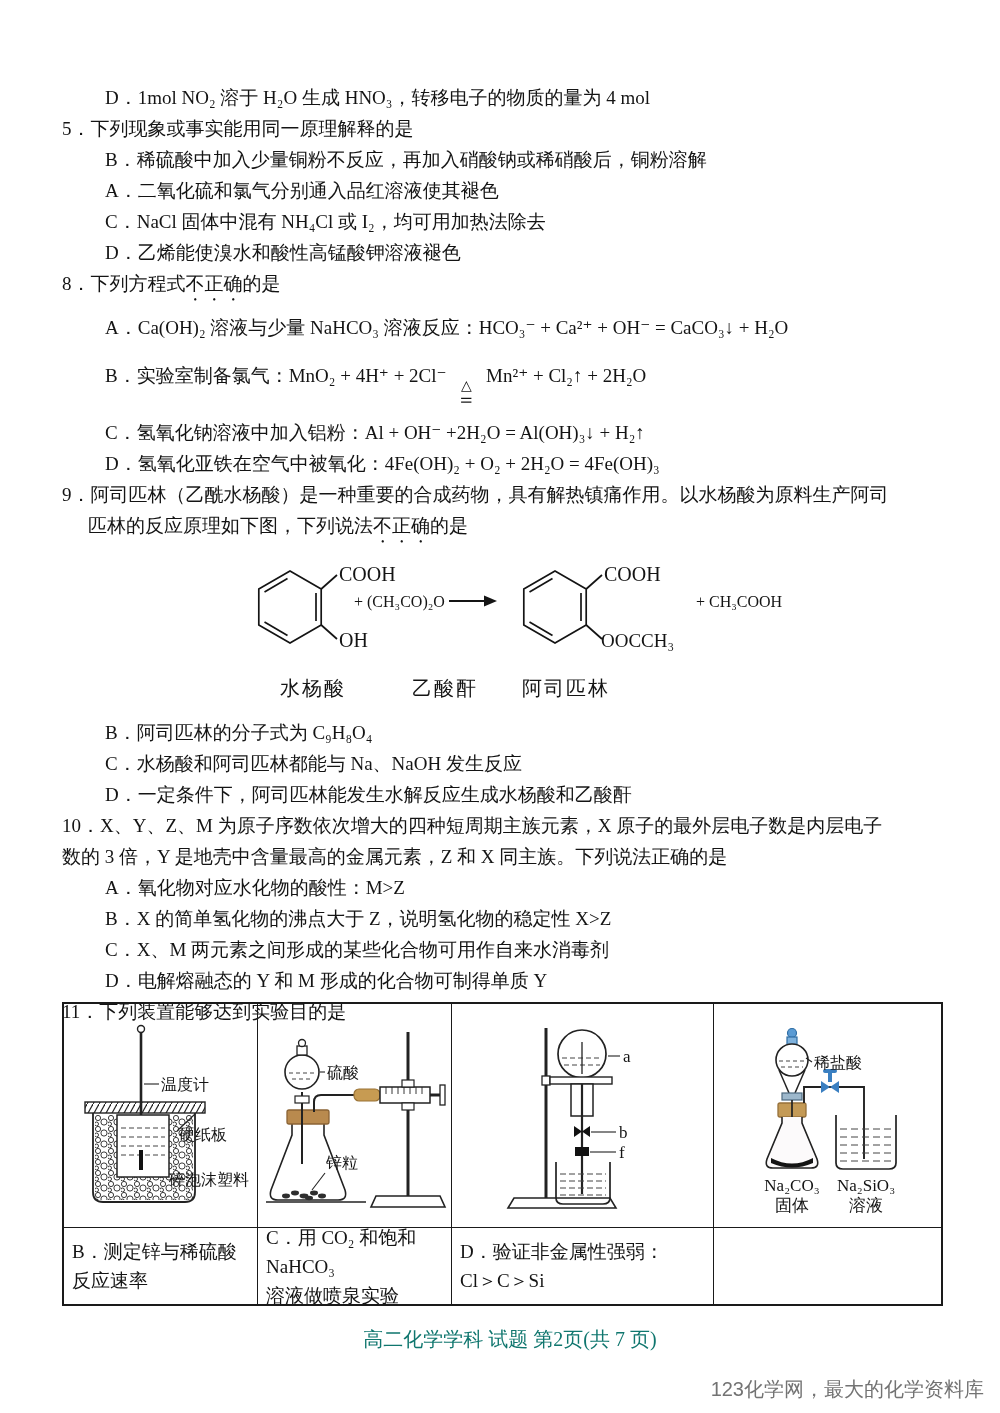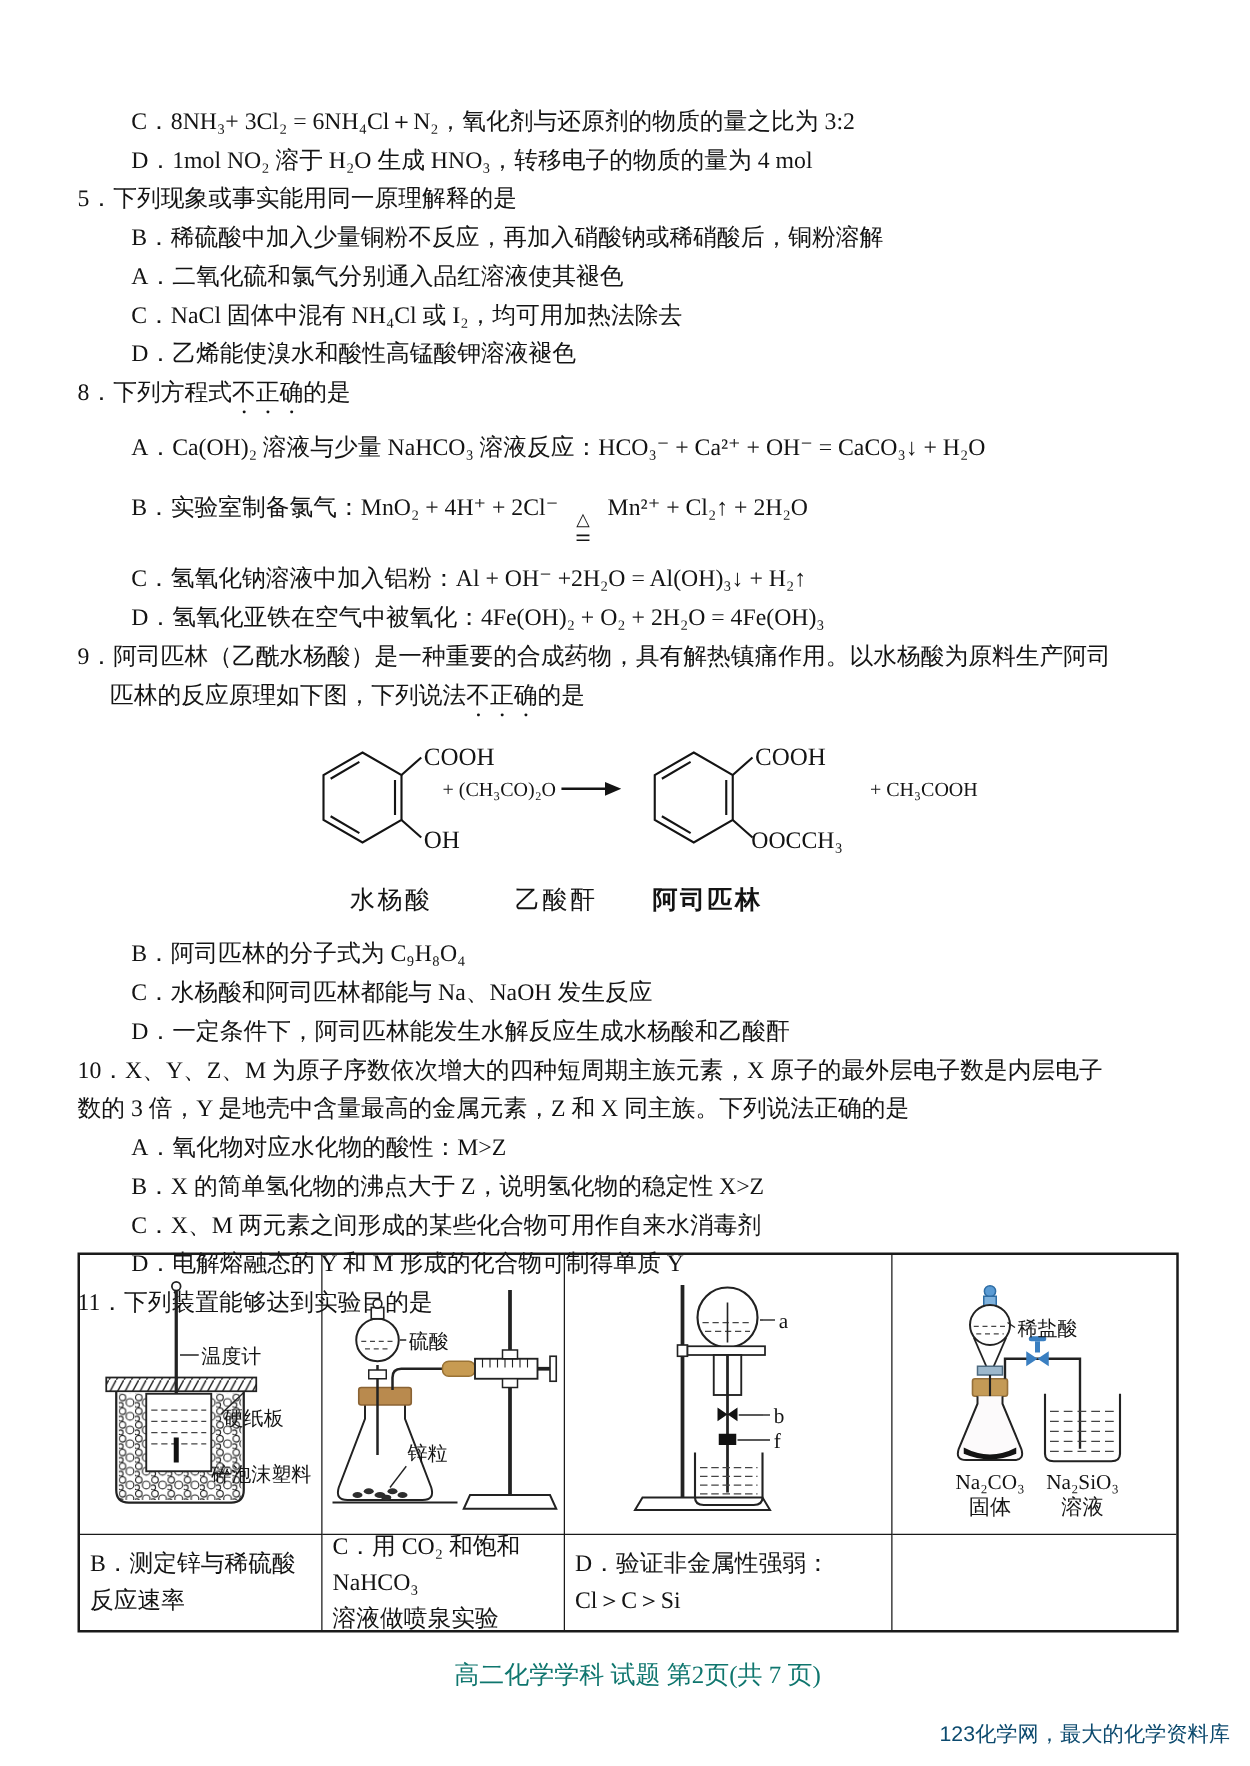--- a/index.html
+++ b/index.html
@@ -26,31 +26,30 @@
   #q11-table{position:absolute;left:62px;top:1002px;width:877px;
              display:grid;grid-template-columns:194px 194px 262px 227px;grid-template-rows:224px 76px;
              border:2px solid #1a1a1a;}
   .tcell{border-right:1.7px solid #1a1a1a;border-bottom:1.7px solid #1a1a1a;
          display:flex;align-items:center;justify-content:center;overflow:hidden;}
   .tcell:nth-child(4n){border-right:none;}
   .tcell:nth-child(n+5){border-bottom:none;}
   .caption-cell{flex-direction:column;align-items:flex-start;justify-content:center;
                 font-size:19px;line-height:29px;padding:4px 8px;}
   #footer{position:absolute;left:0;top:1326px;width:100%;text-align:center;font-size:20px;color:#0f766e;padding-left:10px;}
-  #watermark{position:absolute;right:16px;top:1376px;font-size:17px;color:#0c4a6e;
+  #watermark{position:absolute;right:16px;top:1376px;font-size:20px;color:#737373;
              font-family:"Liberation Sans","DejaVu Sans",sans-serif;}
 </style>
 </head>
 <body>
 
 <div id="page">
 
   <div id="content">
     <div id="lines-top">
-        <div class="line opt"><span>C．8NH₃+ 3Cl₂ = 6NH₄Cl＋N₂，氧化剂与还原剂的物质的量之比为 3:2</span></div>
         <div class="line opt"><span>D．1mol NO₂ 溶于 H₂O 生成 HNO₃，转移电子的物质的量为 4 mol</span></div>
         <div class="line q"><span>5．下列现象或事实能用同一原理解释的是</span></div>
         <div class="line opt"><span>B．稀硫酸中加入少量铜粉不反应，再加入硝酸钠或稀硝酸后，铜粉溶解</span></div>
         <div class="line opt"><span>A．二氧化硫和氯气分别通入品红溶液使其褪色</span></div>
         <div class="line opt"><span>C．NaCl 固体中混有 NH₄Cl 或 I₂，均可用加热法除去</span></div>
         <div class="line opt"><span>D．乙烯能使溴水和酸性高锰酸钾溶液褪色</span></div>
         <div class="line q"><span>8．下列方程式</span><span class="em">不正确</span><span>的是</span></div>
         <div class="line opt sp8"><span>A．Ca(OH)₂ 溶液与少量 NaHCO₃ 溶液反应：HCO₃⁻ + Ca²⁺ + OH⁻ = CaCO₃↓ + H₂O</span></div>
         <div class="line opt eqline"><span>B．实验室制备氯气：MnO₂  + 4H⁺ + 2Cl⁻ </span><span class="tri-eq">
             <span class="tri-top">△</span>
@@ -94,21 +93,21 @@
           <line x1="79.2" y1="70" x2="95" y2="84"></line>
         </g>
         <text x="97" y="26" font-size="20">COOH</text>
         <text x="94" y="92" font-size="19">OOCCH₃</text>
       </svg>
 
       <span class="abs formula" style="left:634px;top:42px;">+ CH₃COOH</span>
 
       <span class="abs mol-label" style="left:218px;top:124px;">水杨酸</span>
       <span class="abs mol-label" style="left:350px;top:124px;">乙酸酐</span>
-      <span class="abs mol-label" style="left:460px;top:124px;font-weight:bold;">阿司匹林</span>
+      <span class="abs mol-label" style="left:460px;top:124px;">阿司匹林</span>
     </div>
 
     <div id="lines-bottom">
         <div class="line opt"><span>B．阿司匹林的分子式为 C₉H₈O₄</span></div>
         <div class="line opt"><span>C．水杨酸和阿司匹林都能与 Na、NaOH 发生反应</span></div>
         <div class="line opt"><span>D．一定条件下，阿司匹林能发生水解反应生成水杨酸和乙酸酐</span></div>
         <div class="line q"><span>10．X、Y、Z、M 为原子序数依次增大的四种短周期主族元素，X 原子的最外层电子数是内层电子</span></div>
         <div class="line q"><span>数的 3 倍，Y 是地壳中含量最高的金属元素，Z 和 X 同主族。下列说法正确的是</span></div>
         <div class="line opt"><span>A．氧化物对应水化物的酸性：M&gt;Z</span></div>
         <div class="line opt"><span>B．X 的简单氢化物的沸点大于 Z，说明氢化物的稳定性 X&gt;Z</span></div>

